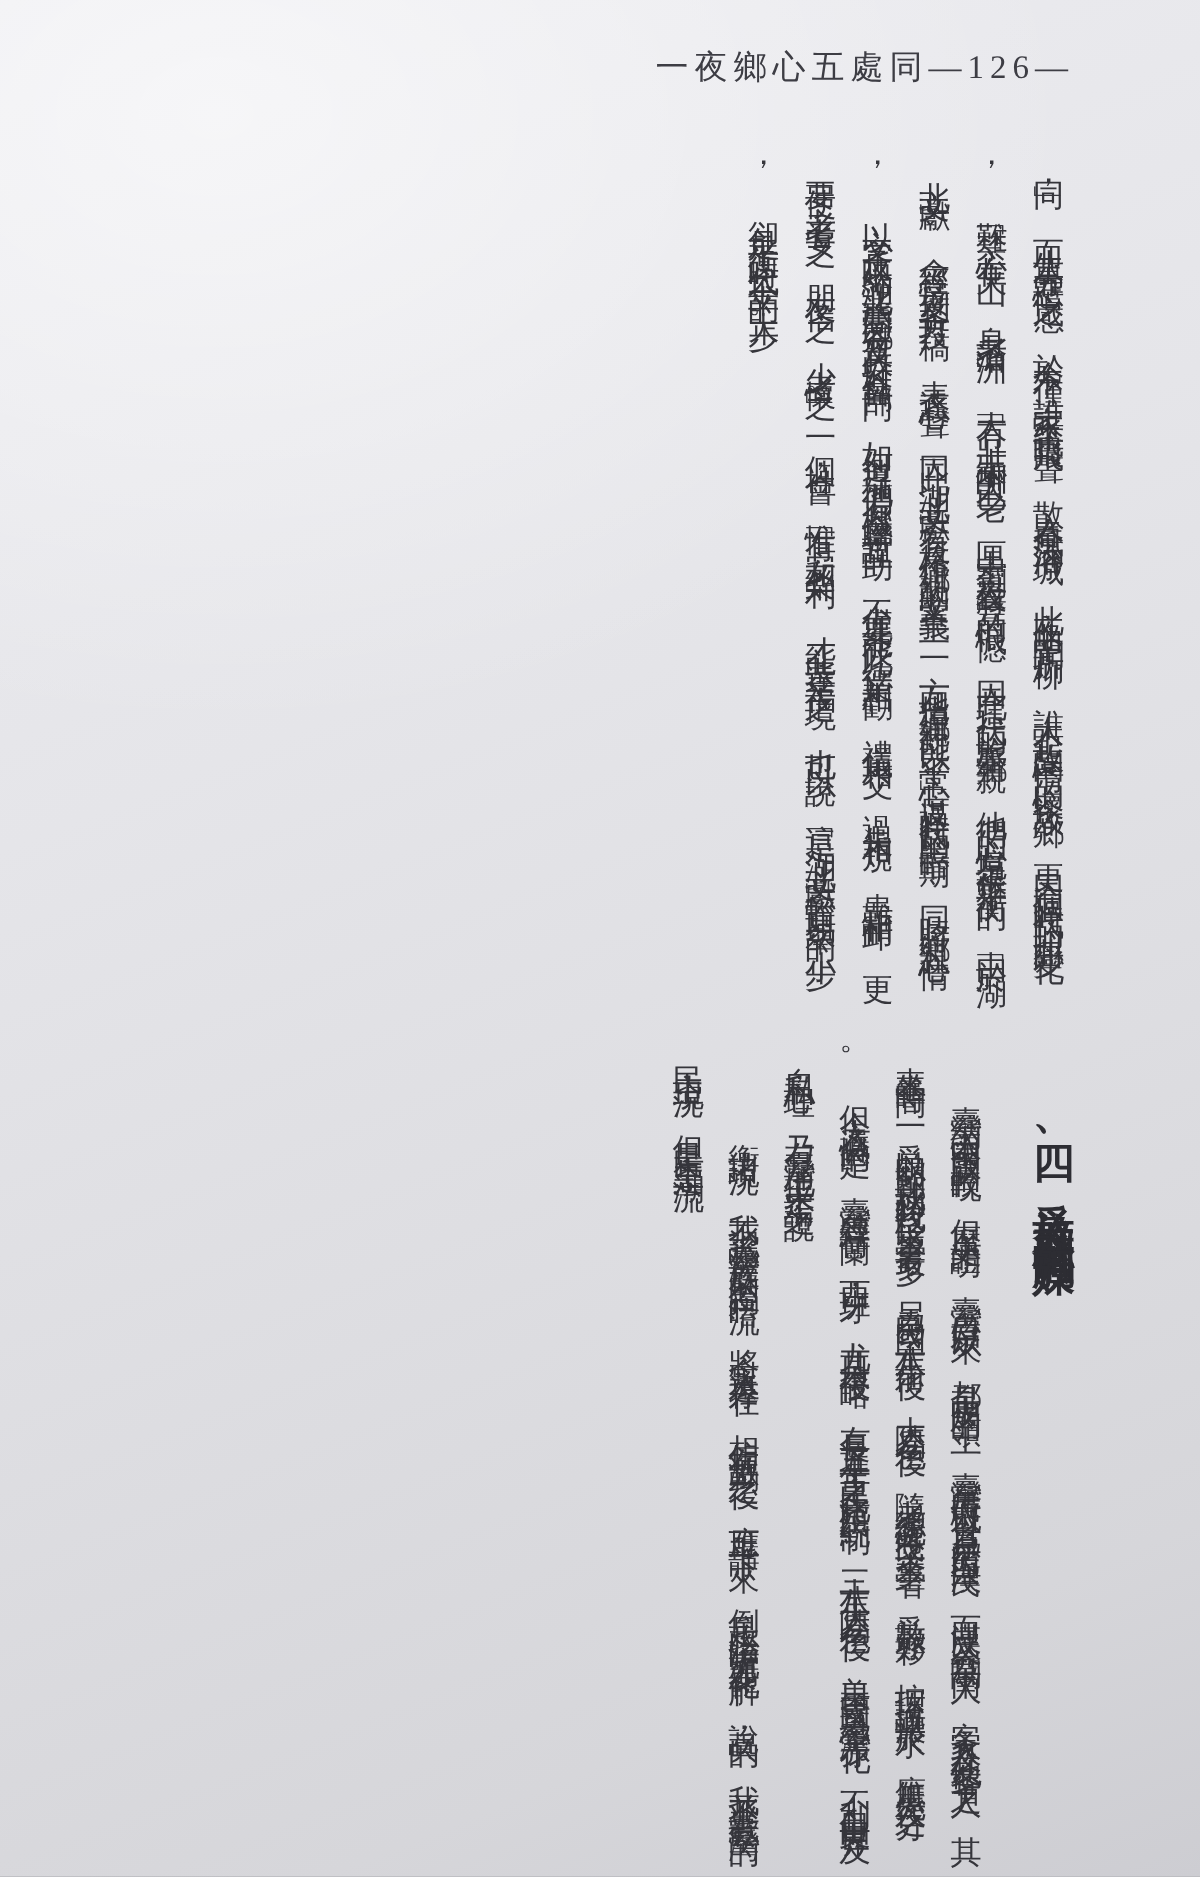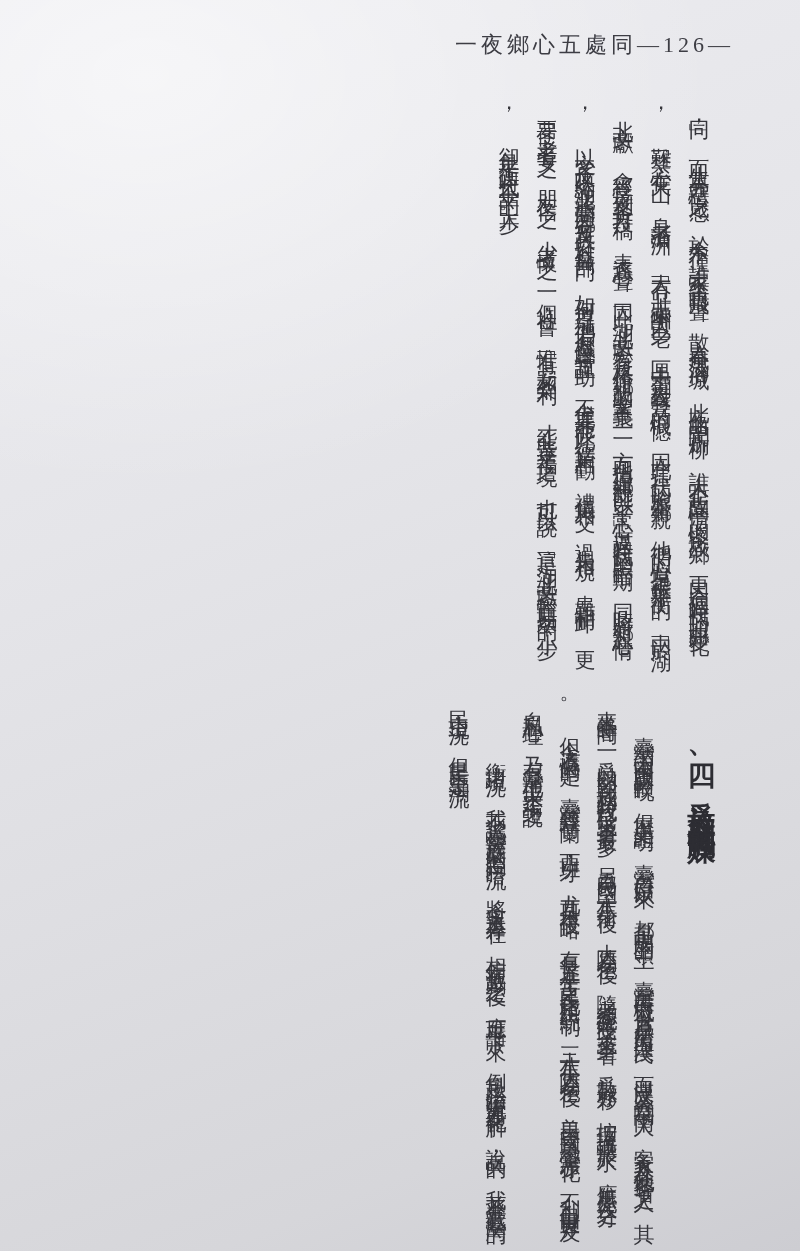--- a/index.html
+++ b/index.html
@@ -14,21 +14,21 @@
     background:
       radial-gradient(120% 55% at 18% 6%, rgba(255,255,255,0.55) 0%, rgba(255,255,255,0) 60%),
       linear-gradient(158deg, #ededf1 0%, #e5e5e9 36%, #dedee2 60%, #d6d6da 85%, #cdcdd2 100%);
     color: #35353b;
     font-family: "Liberation Serif", "DejaVu Serif", serif;
   }
 
   .running-header {
     position: absolute;
     top: 30px;
-    right: 66px;
+    right: 84px;
     font-size: 22px;
     letter-spacing: 4px;
     white-space: nowrap;
     color: #3d3d44;
   }
 
   .vblock {
     position: absolute;
     writing-mode: vertical-rl;
     text-orientation: mixed;

